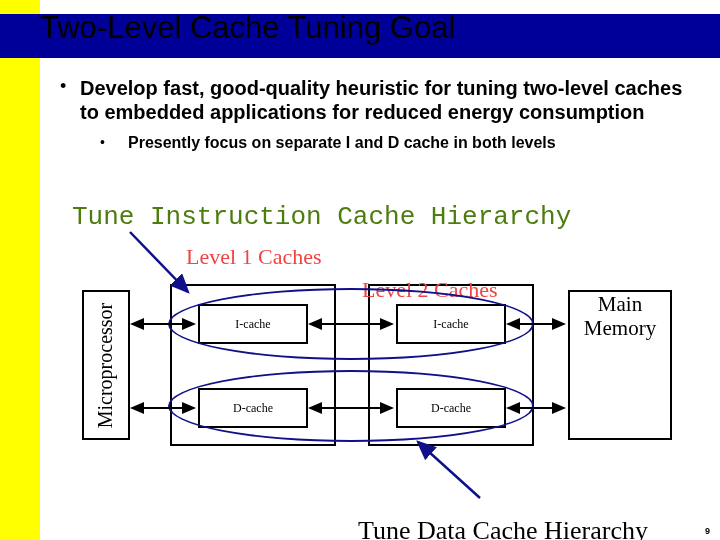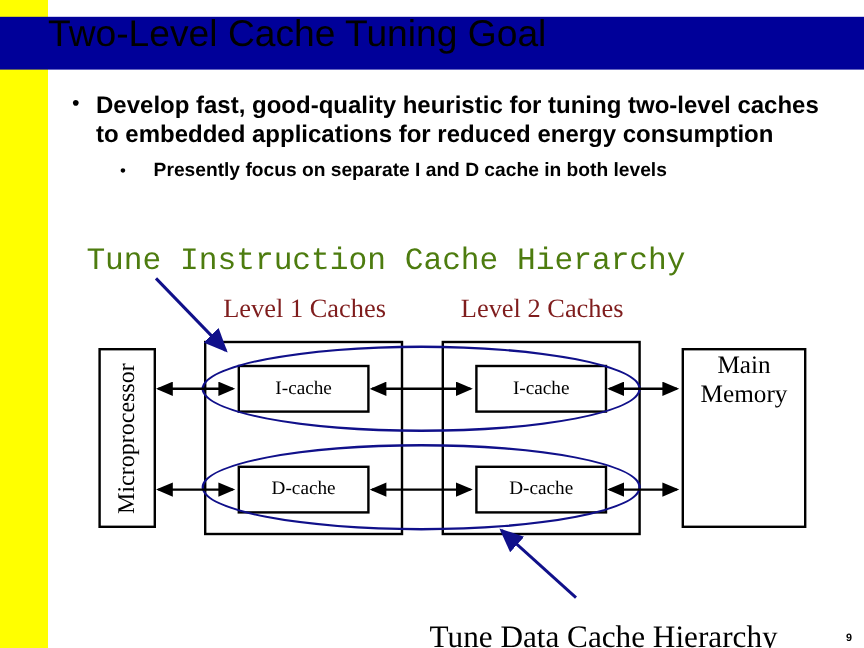--- a/index.html
+++ b/index.html
@@ -28,41 +28,41 @@
   .bullet-sub { font-size: 16px; font-weight: bold; }
   .tune-i {
     position: absolute; left: 72px; top: 202px; font-size: 26px;
     font-family: Liberation Mono, monospace; color: #4d7c0f; z-index: 2;
   }
   .tune-d {
     position: absolute; left: 358px; top: 488px; font-size: 26px;
     font-family: "Times New Roman", Times, serif; color: #000; z-index: 2; margin-top: 28px;
   }
   .labels { position: absolute; top: 244px; font-size: 22px;
-    font-family: "Times New Roman", Times, serif; color: #7f1d1d; z-index: 2; }
+    font-family: "Times New Roman", Times, serif; color: #ef4444; z-index: 2; }
   #lbl-l1 { left: 186px; }
-  #lbl-l2 { left: 384px; }
+  #lbl-l2 { left: 362px; margin-top: 33px; }
   .mp-box {
     position: absolute; left: 82px; top: 290px; width: 48px; height: 150px;
     border: 2px solid #000; background: #fff; z-index: 2; display: flex;
     align-items: center; justify-content: center;
   }
   .mp-text {
     transform: rotate(-90deg); font-family: "Times New Roman", Times, serif;
     font-size: 20px; white-space: nowrap;
   }
   .group-box {
     position: absolute; width: 166px; height: 162px; border: 2px solid #000; z-index: 1;
   }
   #g1 { left: 170px; top: 284px; }
   #g2 { left: 368px; top: 284px; }
   .cache-box {
     position: absolute; width: 110px; height: 40px; border: 2px solid #000;
     background: #fff; display: flex; align-items: center; justify-content: center;
-    font-family: "Times New Roman", Times, serif; font-size: 16px; z-index: 3;
+    font-family: "Times New Roman", Times, serif; font-size: 12px; z-index: 3;
   }
   #c1i { left: 198px; top: 304px; }
   #c1d { left: 198px; top: 388px; }
   #c2i { left: 396px; top: 304px; }
   #c2d { left: 396px; top: 388px; }
   .mem-box {
     position: absolute; left: 568px; top: 290px; width: 104px; height: 150px;
     border: 2px solid #000; background: #fff; display: flex; 
     justify-content: center; font-family: "Times New Roman", Times, serif;
     font-size: 21px; text-align: center; z-index: 2; line-height: 1.15;

